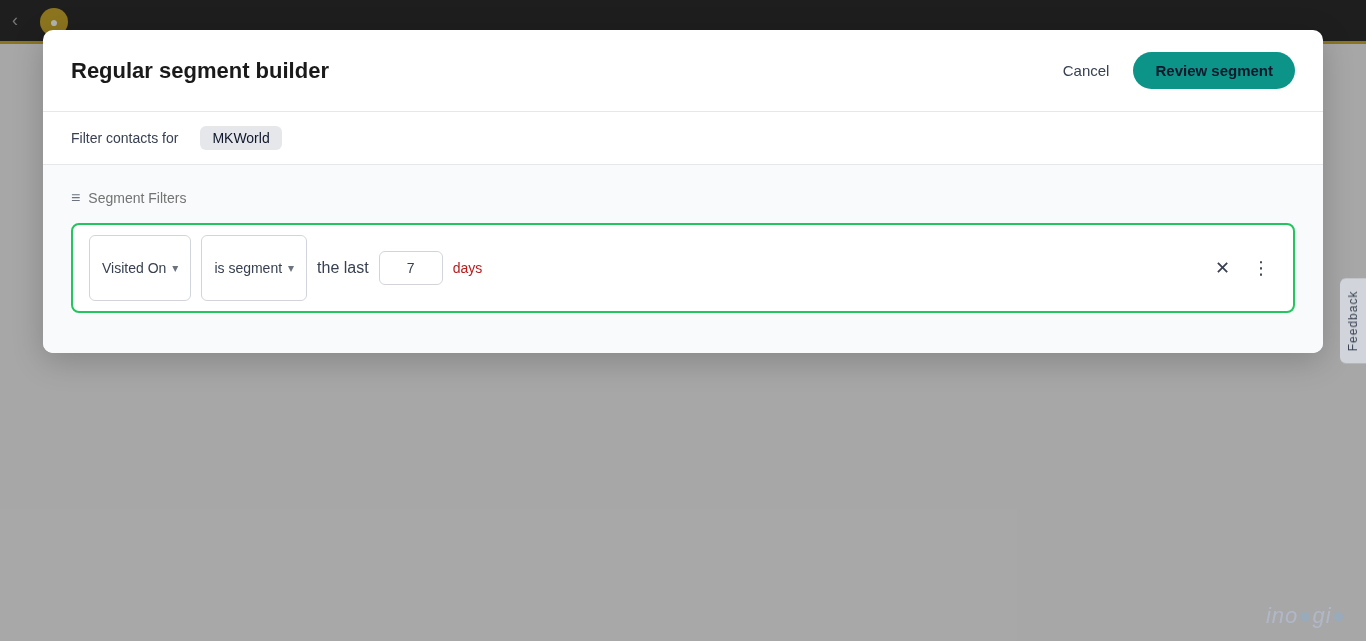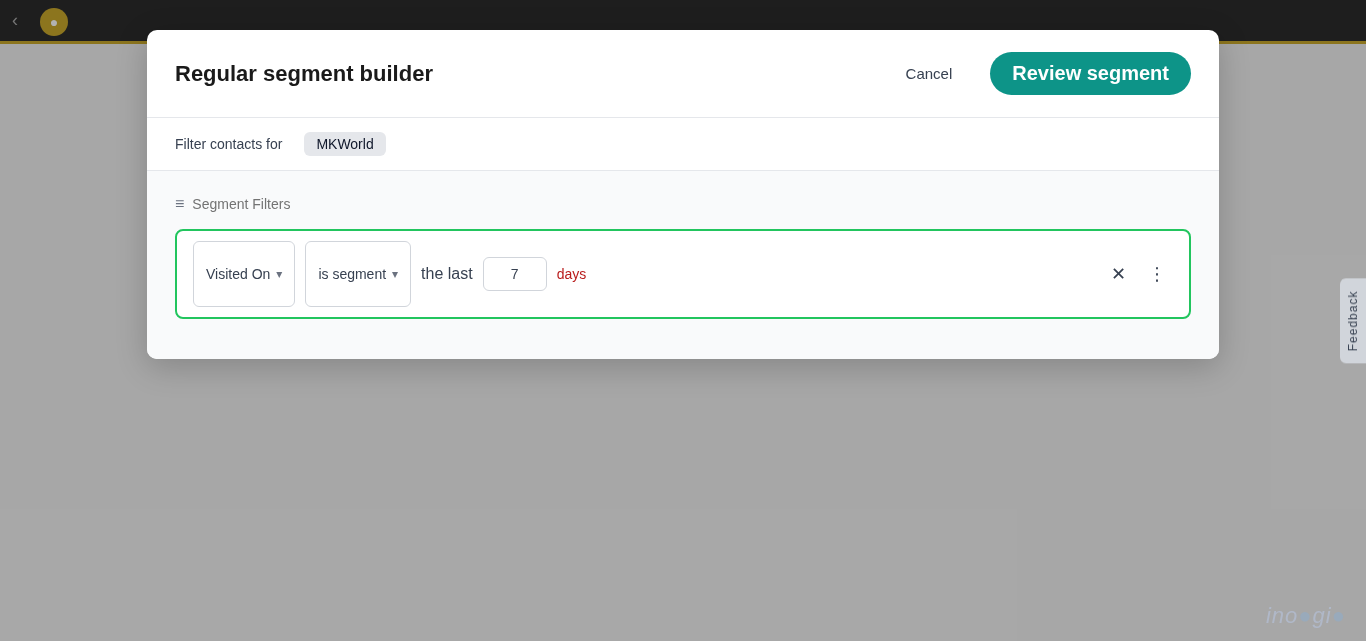--- a/index.html
+++ b/index.html
@@ -46,21 +46,21 @@
       display: flex;
       justify-content: center;
       align-items: flex-start;
       padding-top: 30px;
     }
 
     
     .modal {
       background: #fff;
       border-radius: 10px;
-      width: 1072px;
+      width: 1280px;
       max-height: 590px;
       box-shadow: 0 8px 32px rgba(0,0,0,0.2);
       overflow: hidden;
       display: flex;
       flex-direction: column;
     }
 
     
     .modal-header {
       display: flex;
@@ -72,40 +72,40 @@
 
     .modal-title {
       font-size: 22px;
       font-weight: 700;
       color: #1a1a1a;
     }
 
     .modal-header-actions {
       display: flex;
       align-items: center;
-      gap: 24px;
+      gap: 10px;
     }
 
     .cancel-btn {
       background: none;
       border: none;
       font-size: 15px;
       color: #374151;
       cursor: pointer;
       padding: 8px 14px;
       border-radius: 6px;
     }
 
     .review-btn {
       background: #0d9488;
-      color: #ffffff;
+      color: #0f172a;
       border: none;
       border-radius: 22px;
       padding: 10px 22px;
-      font-size: 20px;
+      font-size: 15px;
       font-weight: 600;
       cursor: pointer;
     }
 
     
     .filter-bar {
       display: flex;
       align-items: center;
       padding: 14px 28px;
       border-bottom: 1px solid #e5e7eb;

